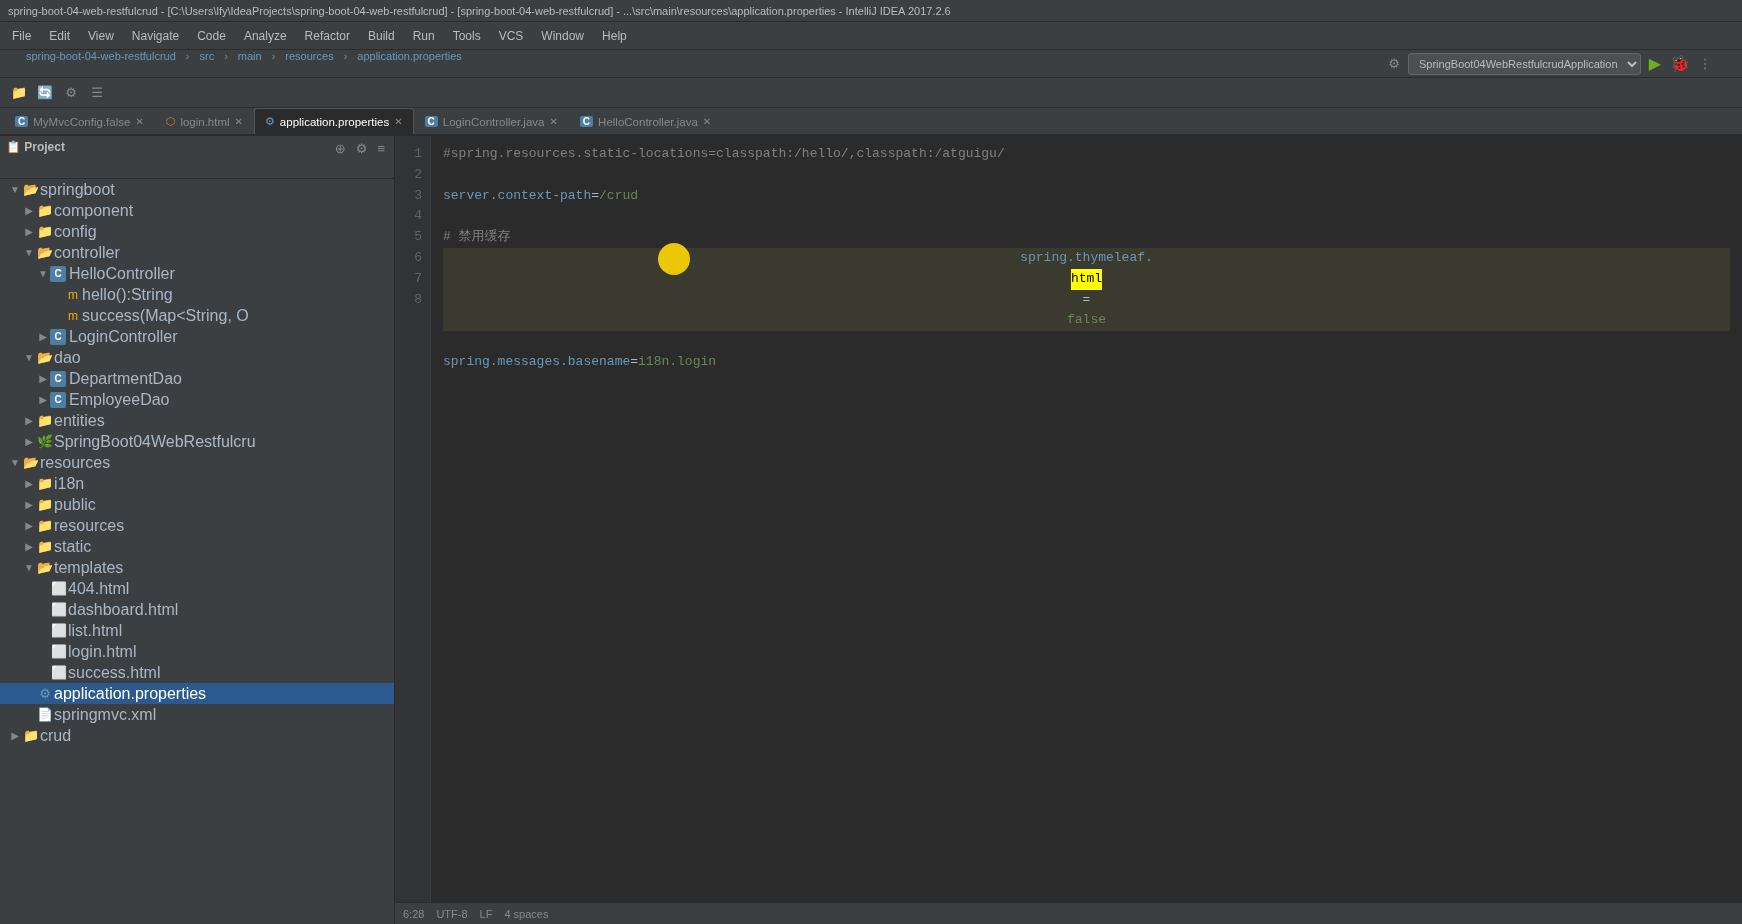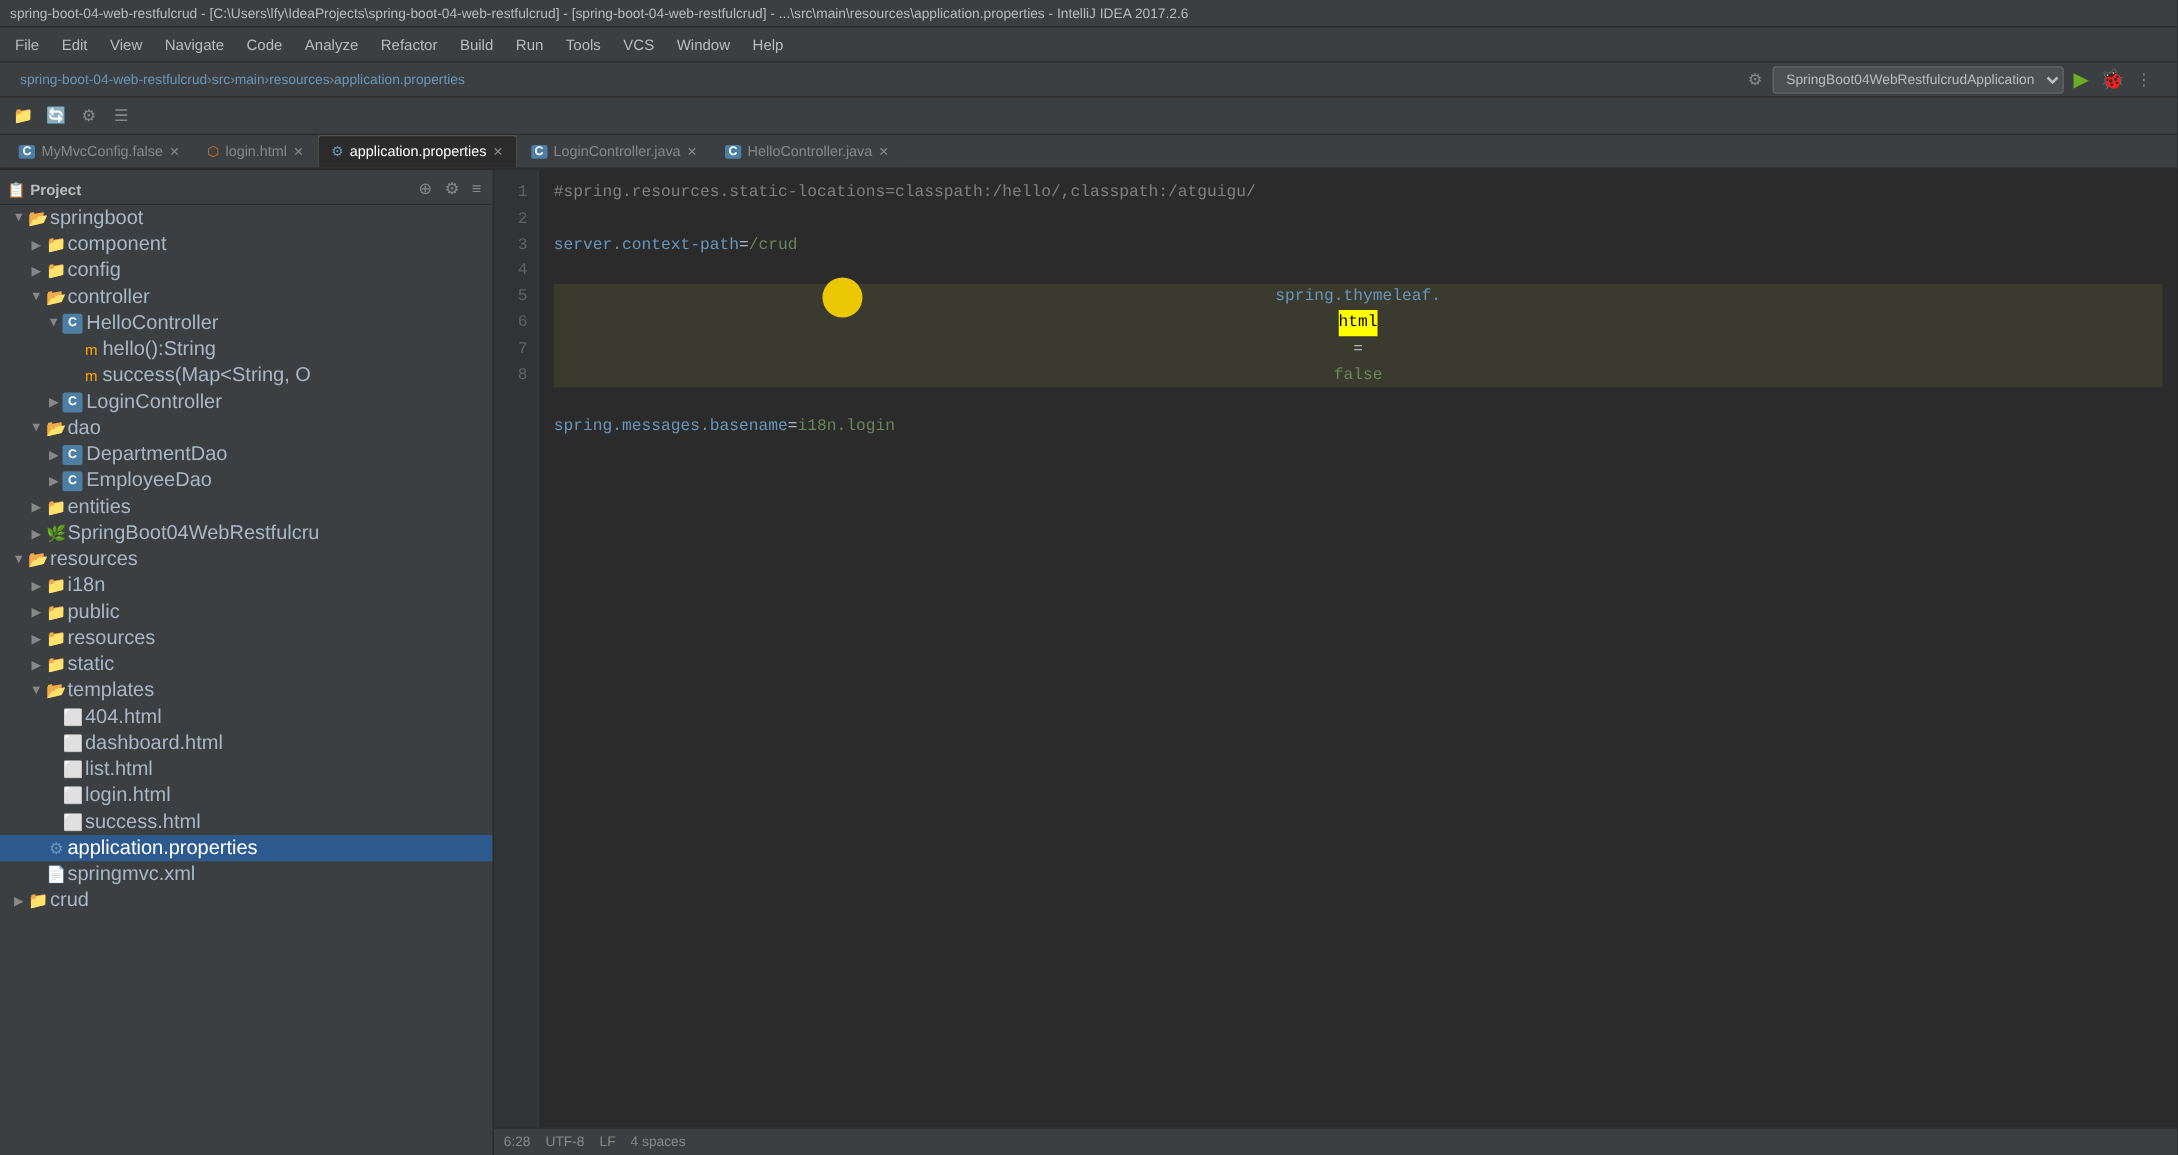--- a/index.html
+++ b/index.html
@@ -33,26 +33,25 @@
       color: #bbbbbb;
       cursor: pointer;
       border-radius: 3px;
     }
 
     
     #breadcrumb-bar {
       background: #3c3f41;
       height: 28px;
       display: flex;
-      align-items: center;
-      padding: 0 16px;
+      padding: 0 26px;
       font-size: 11px;
       color: #6897bb;
       border-bottom: 1px solid #2b2b2b;
-      gap: 0;
+      gap: 10px;
     }
     .breadcrumb-sep { color: #888; }
 
     
     #toolbar {
       background: #3c3f41;
       height: 30px;
       display: flex;
       align-items: center;
       padding: 0 8px;
@@ -104,26 +103,26 @@
     #sidebar {
       width: 395px;
       min-width: 395px;
       background: #3c3f41;
       border-right: 1px solid #2b2b2b;
       overflow-y: auto;
       overflow-x: hidden;
     }
     #sidebar-header {
       display: flex;
-      align-items: flex-end;
+      align-items: flex-start;
       padding: 4px 6px;
       background: #3c3f41;
       border-bottom: 1px solid #2b2b2b;
       gap: 4px;
-      height: 28px;
+      height: 43px;
     }
     .sidebar-title { font-size: 12px; font-weight: bold; color: #bbbbbb; flex: 1; }
     .sidebar-tool-btn { font-size: 13px; color: #888; cursor: pointer; padding: 1px 3px; }
 
     .tree-item {
       display: flex;
       align-items: center;
       padding: 1px 0;
       cursor: pointer;
       font-size: 12px;
@@ -491,20 +490,23 @@
         </div>
 
         <div class="code-line">&nbsp;</div>
 
         <div class="code-line">
           <span class="code-key">server.context-path</span><span class="code-equals">=</span><span class="code-value">/crud</span>
         </div>
 
         <div class="code-line">&nbsp;</div>
 
+        <div class="code-line">
+          <span class="code-comment"># 禁用缓存</span>
+        </div>
 
         <div class="code-line highlighted" style="position:relative;">
           <span class="code-key">spring.thymeleaf.</span><span style="background:#ffff00; color:#000; font-family:'Courier New',monospace;">html</span><span class="code-equals">=</span><span class="code-value">false</span>
           
           <span style="
             display:inline-block;
             position:absolute;
             left:215px;
             top:-5px;
             width:32px;

